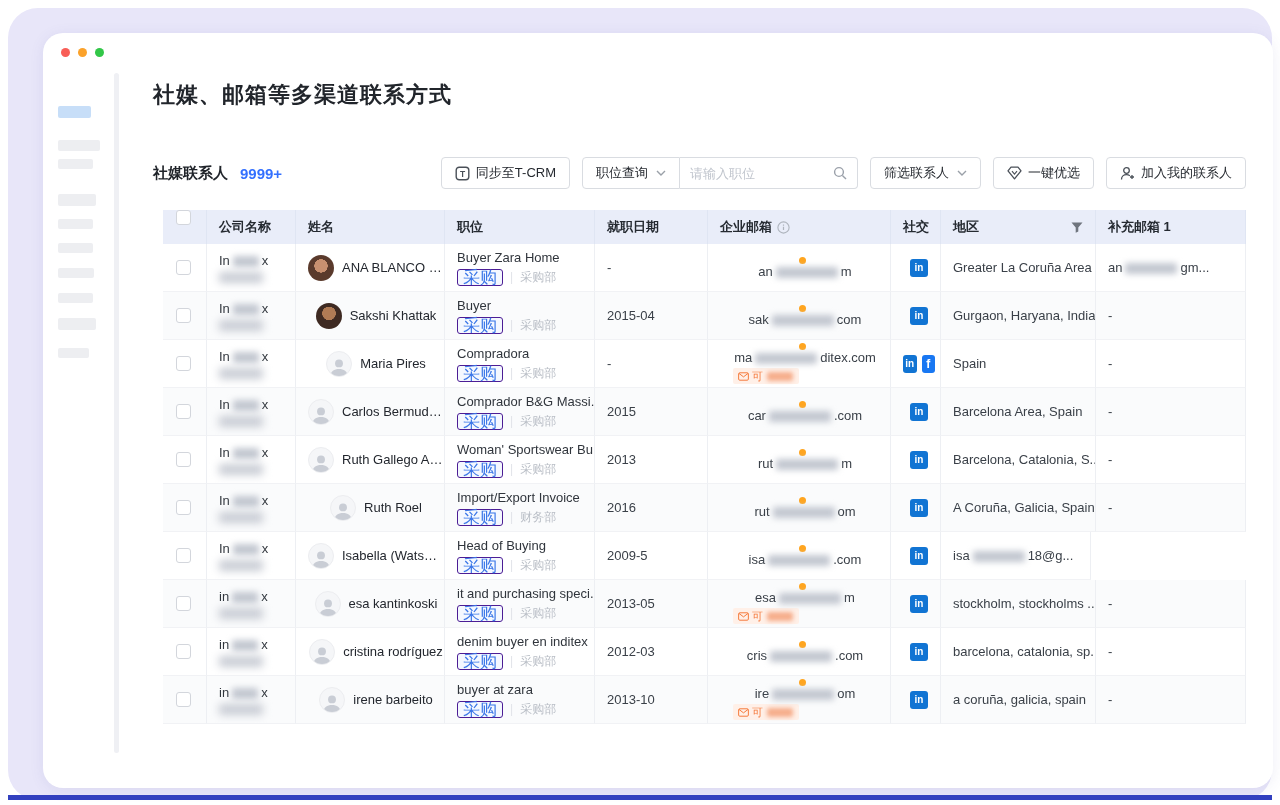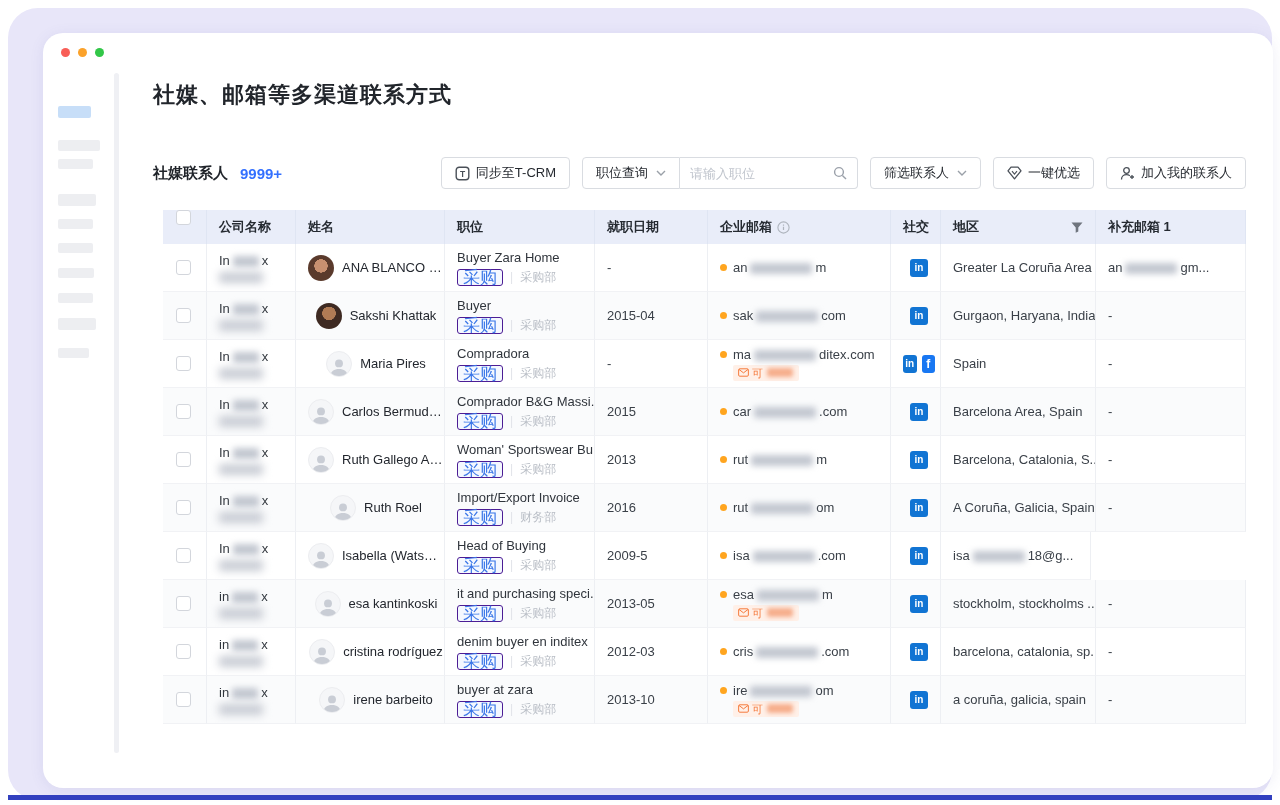--- a/index.html
+++ b/index.html
@@ -99,21 +99,21 @@
   .avatar.generic { background:#F5F6F8; display:flex; align-items:flex-end; justify-content:center; }
   .pname { color:#23272E; font-size:13px; overflow:hidden; text-overflow:ellipsis; }
   .ptitle { color:#30353C; margin-bottom:4px; }
   .tagrow { display:flex; align-items:center; }
   .tag {
     font-size:17px; color:var(--c-tag_blue,#3B77E8); border:1px solid #4c1d95; background:#F4F8FF;
     border-radius:3px; padding:1px 5px; line-height:13px;
   }
   .tagsep { color:#E1E4E9; margin:0 7px; font-size:12px; }
   .dept { font-size:12px; color:#B9BEC6; }
-  .emailrow { display:flex; align-items:center; }
+  .emailrow { display:flex; align-items:center;flex-direction:column; }
   .dot { width:7px; height:7px; border-radius:50%; background:var(--c-email_dot,#FFA51F); margin-right:6px; flex:0 0 7px; }
   .badge {
     margin-top:3px; margin-left:13px; align-self:flex-start;
     display:inline-flex; align-items:center; gap:3px;
     background:#FFF0E8; color:var(--c-badge_orange,#F5793B); font-size:11px; line-height:14px;
     padding:1px 5px; border-radius:2px;
   }
   .badge .blur { background:#F6AE8C; filter:blur(2px); margin:0 1px; height:9px; }
   .sic {
     width:18px; height:18px; border-radius:3px; color:#fff; font-weight:bold; font-size:10px;

